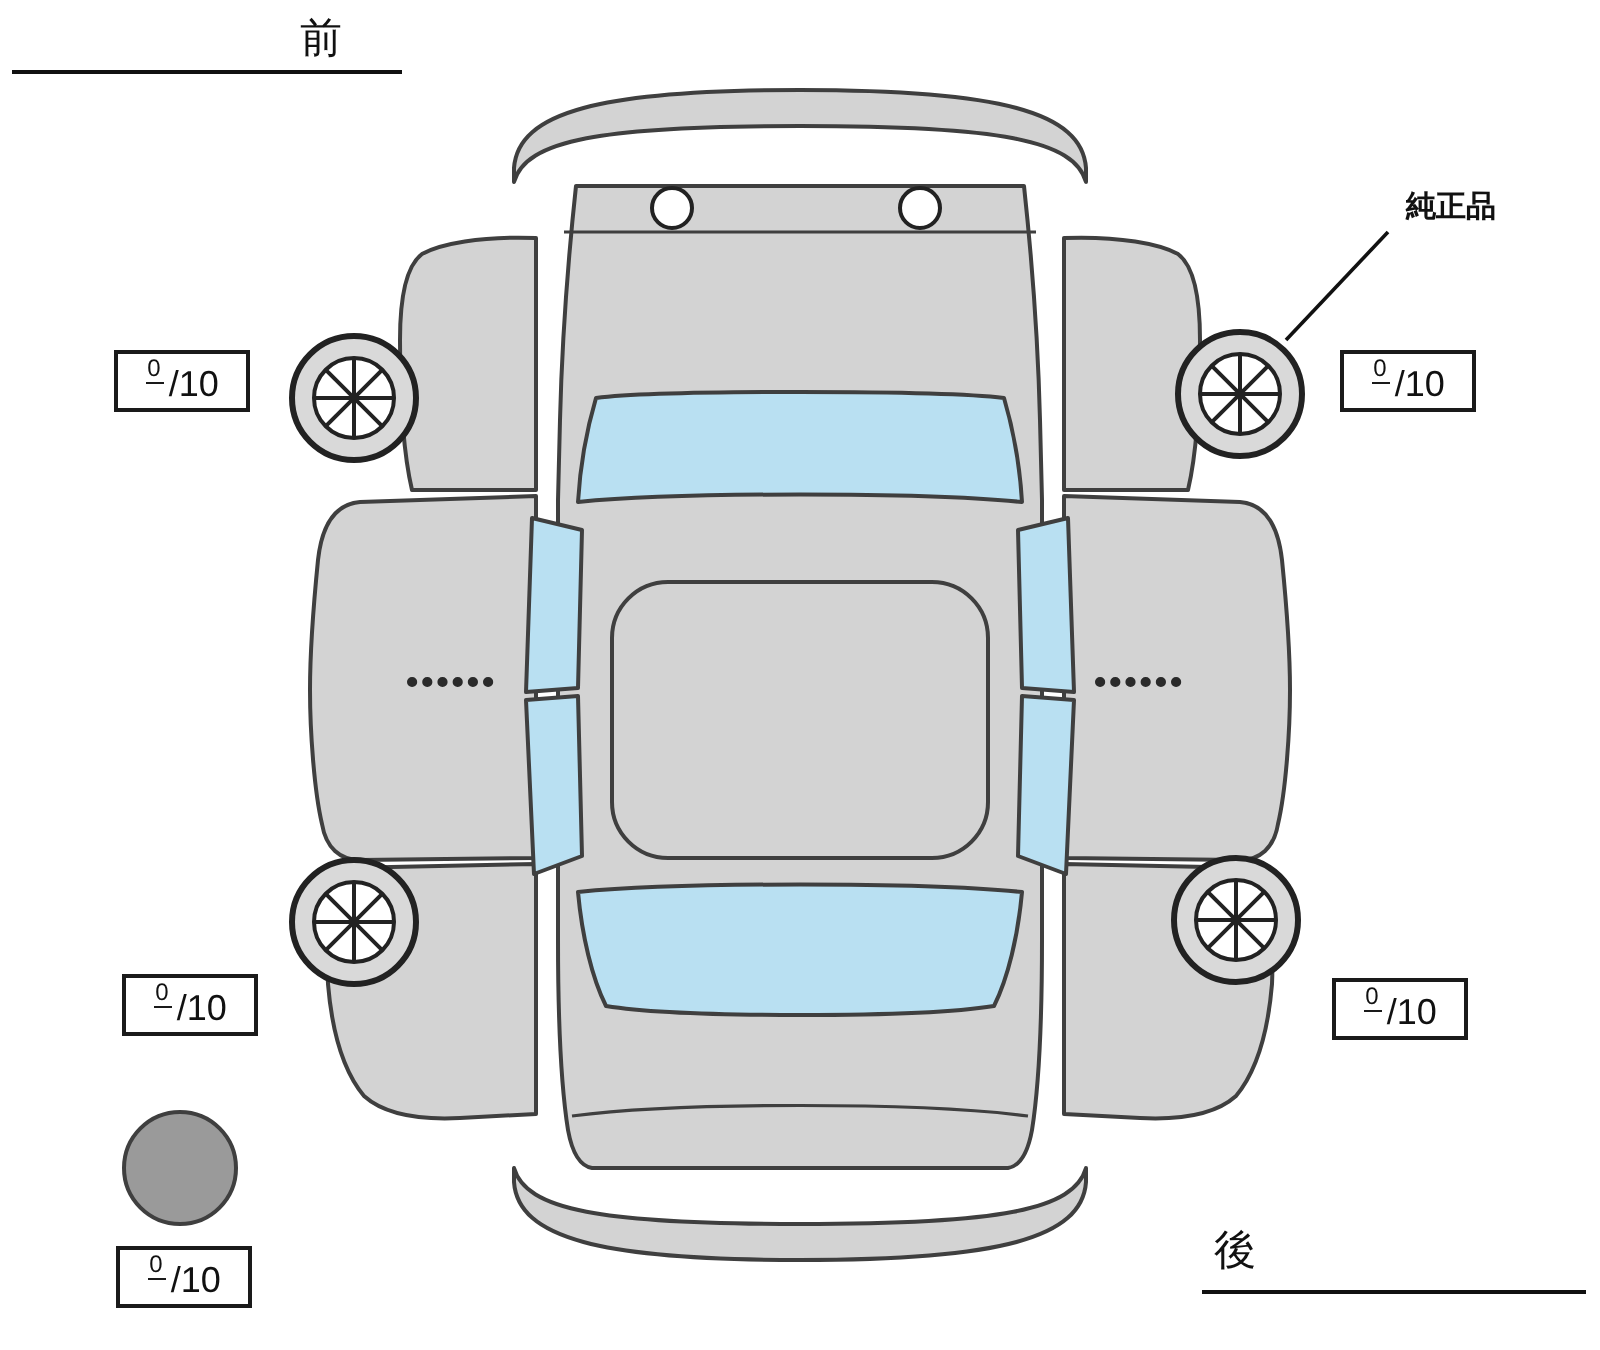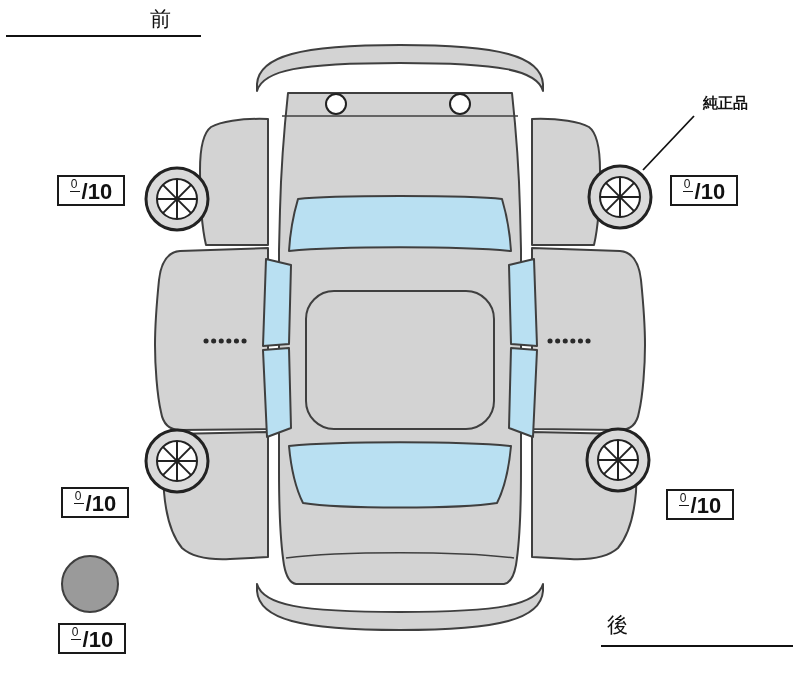--- a/index.html
+++ b/index.html
@@ -31,21 +31,21 @@
 
   .score {
     position:absolute; width:68px; height:31px;
     background:#fff; border:2px solid #1a1a1a;
     display:flex; align-items:center; justify-content:center; gap:2px;
   }
   .score .num {
     font-size:12px; line-height:1; transform:translateY(-6px);
     border-bottom:1.5px solid #1a1a1a; padding:1px 2px 1px 1px;
   }
-  .score .den { font-size:22px; font-weight:700; line-height:1; transform:translateY(1px); }
+  .score .den { font-size:18px; font-weight:400; line-height:1; transform:translateY(1px); }
 </style>
 </head>
 <body>
 
 <div class="stage">
 
   <svg class="diagram" width="800" height="675" viewBox="0 0 800 675" xmlns="http://www.w3.org/2000/svg">
 
     <defs>
       <g id="wheel">

